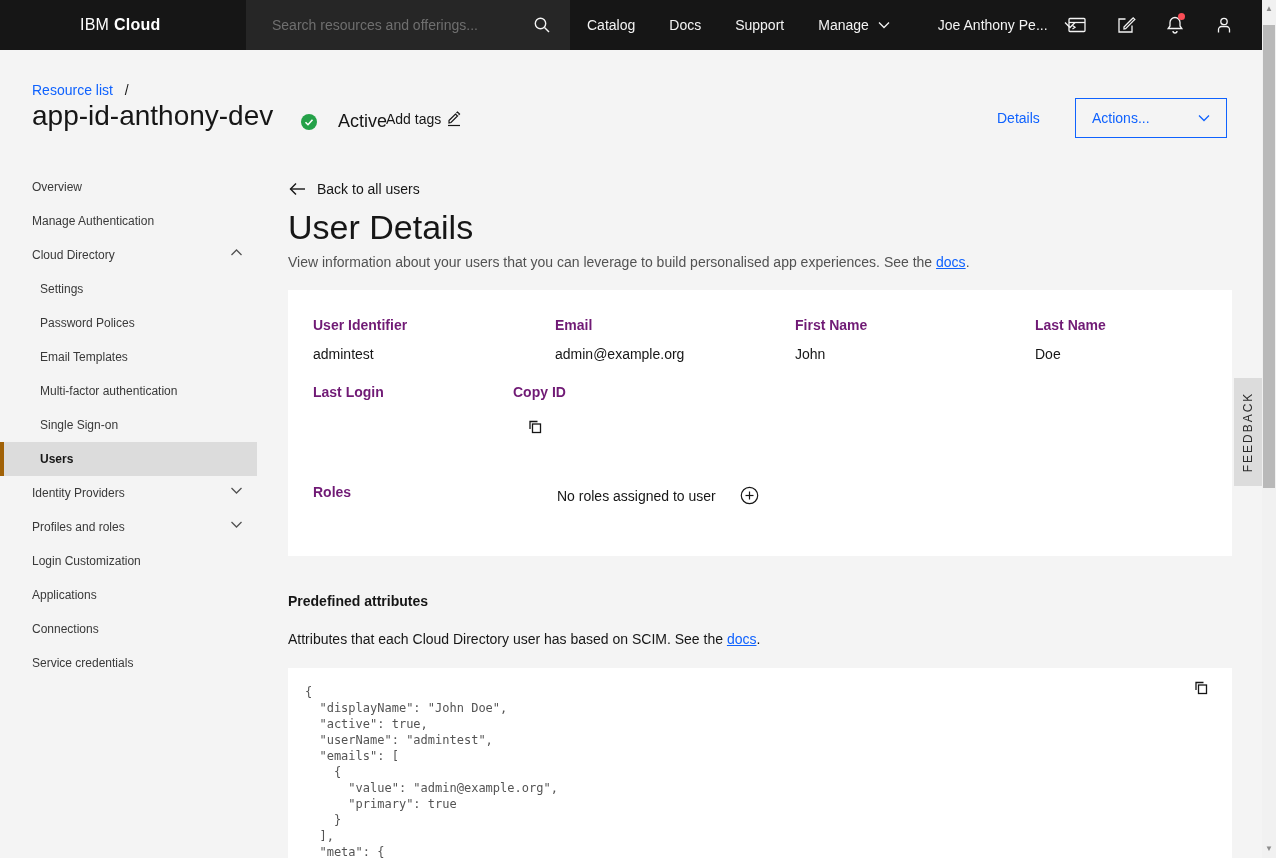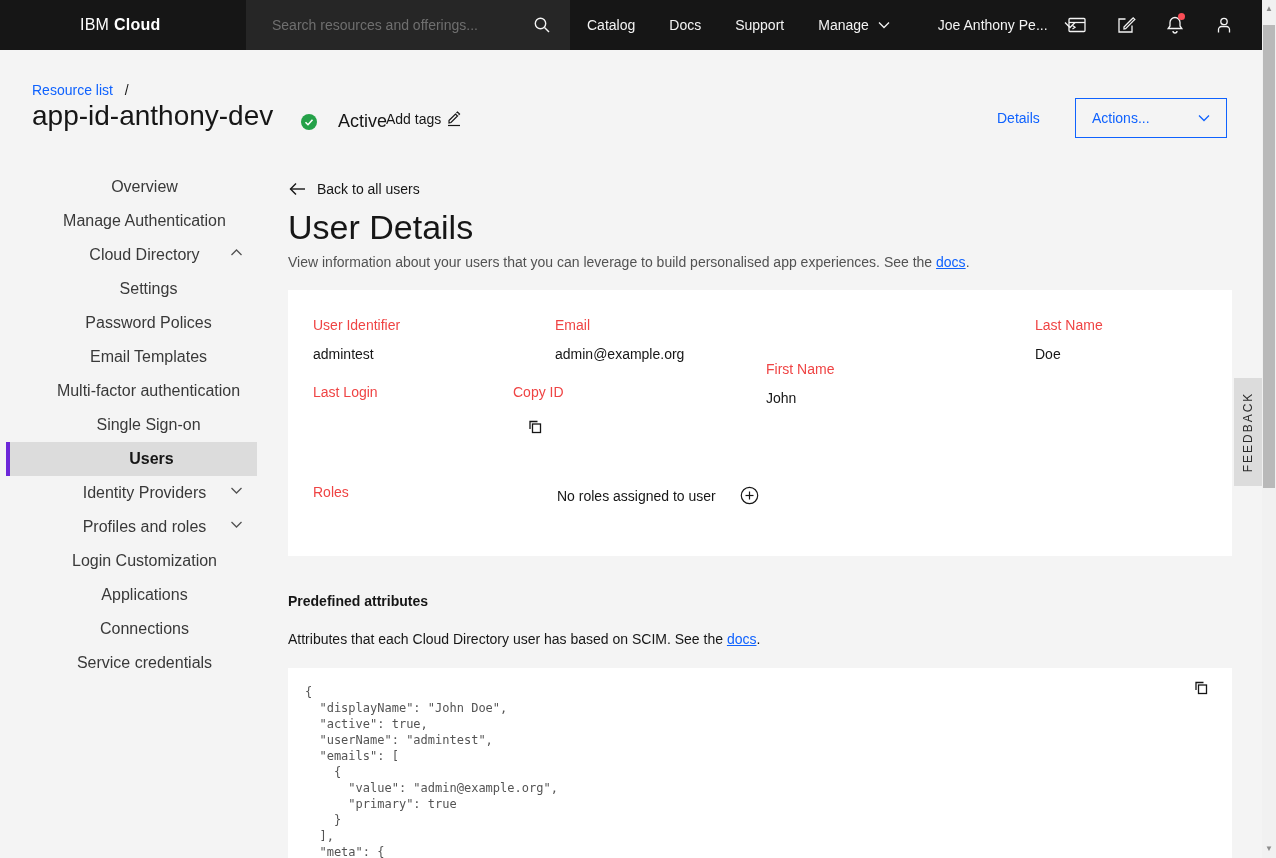--- a/index.html
+++ b/index.html
@@ -34,36 +34,36 @@
   .breadcrumb a { color:#0f62fe; text-decoration:none; cursor:pointer; }
   .breadcrumb .sep { color:#161616; margin-left:8px; }
   .page-title { position:absolute; left:32px; top:100px; font-size:28px; font-weight:400; color:#161616; }
   .active-badge { position:absolute; left:301px; top:111px; display:flex; align-items:center; gap:21px; font-size:18px; }
   .add-tags { position:absolute; left:386px; top:110px; display:flex; align-items:center; gap:4px; font-size:14px; cursor:pointer; background:none; border:none; font-family:"Liberation Sans", sans-serif; color:#161616; }
   .details-link { position:absolute; left:997px; top:110px; font-size:14px; color:#0f62fe; text-decoration:none; cursor:pointer; }
   .actions-btn { position:absolute; left:1075px; top:98px; width:152px; height:40px; border:1px solid #0f62fe; background:transparent; color:#0f62fe; font-size:14px; display:flex; align-items:center; justify-content:space-between; padding:0 16px; cursor:pointer; font-family:"Liberation Sans", sans-serif; }
 
   
   .sidebar { position:absolute; left:0; top:170px; width:257px; }
-  .nav-item { position:relative; height:34px; display:flex; align-items:center; font-size:16px; color:#393939; cursor:pointer;justify-content:center; }
+  .nav-item { position:relative; height:34px; display:flex; align-items:center; font-size:12px; color:#393939; cursor:pointer; }
   .nav-item.lvl1 { padding-left:32px; }
   .nav-item.lvl2 { padding-left:40px; }
   .nav-item .chev { position:absolute; right:14px; top:10px; }
-  .nav-item.selected { background:#dcdcdc; border-left:4px solid #6d28d9; font-weight:700; color:#161616;margin-left:6px; }
+  .nav-item.selected { background:#dcdcdc; border-left:4px solid #a16207; font-weight:700; color:#161616; }
   .nav-item.selected.lvl2 { padding-left:36px; }
 
   
   .back-row { position:absolute; left:289px; top:181px; display:flex; align-items:center; gap:11px; font-size:14px; color:#161616; cursor:pointer; background:none; border:none; font-family:"Liberation Sans", sans-serif; }
   .main-title { position:absolute; left:288px; top:208px; font-size:34px; font-weight:400; }
   .main-desc { position:absolute; left:288px; top:254px; font-size:14px; color:#525252; }
   .main-desc a, .predef-desc a { color:#0f62fe; text-decoration:underline; cursor:pointer; }
 
   .card { position:absolute; left:288px; top:290px; width:944px; height:266px; background:#fff; }
   .fld { position:absolute; font-size:14px; }
-  .fld .lab { font-weight:400; color:#ef4444; }
+  .fld .lab { font-weight:700; color:#701a75; }
   .fld .val { margin-top:13px; color:#161616; }
   .copy-btn, .plus-btn { background:none; border:none; cursor:pointer; padding:0; display:inline-flex; }
   .roles-empty { position:absolute; left:269px; top:198px; font-size:14px; color:#161616; }
   .plus-btn { position:absolute; left:452px; top:196px; }
 
   .predef-title { position:absolute; left:288px; top:593px; font-size:14px; font-weight:700; }
   .predef-desc { position:absolute; left:288px; top:631px; font-size:14px; color:#161616; }
 
   .codeblock { position:absolute; left:288px; top:668px; width:944px; height:190px; background:#fff; }
   .codeblock pre { position:absolute; left:17px; top:16px; font-family:"DejaVu Sans Mono", monospace; font-size:12px; line-height:16px; color:#545454; white-space:pre; }
@@ -245,21 +245,21 @@
 
 <section class="card">
   <div class="fld" style="left:25px; top:27px;">
     <div class="lab">User Identifier</div>
     <div class="val">admintest</div>
   </div>
   <div class="fld" style="left:267px; top:27px;">
     <div class="lab">Email</div>
     <div class="val">admin@example.org</div>
   </div>
-  <div class="fld" style="left:478px; top:27px;margin-top:44px;">
+  <div class="fld" style="left:507px; top:27px;">
     <div class="lab">First Name</div>
     <div class="val">John</div>
   </div>
   <div class="fld" style="left:747px; top:27px;">
     <div class="lab">Last Name</div>
     <div class="val">Doe</div>
   </div>
   <div class="fld" style="left:25px; top:94px;">
     <div class="lab">Last Login</div>
   </div>

